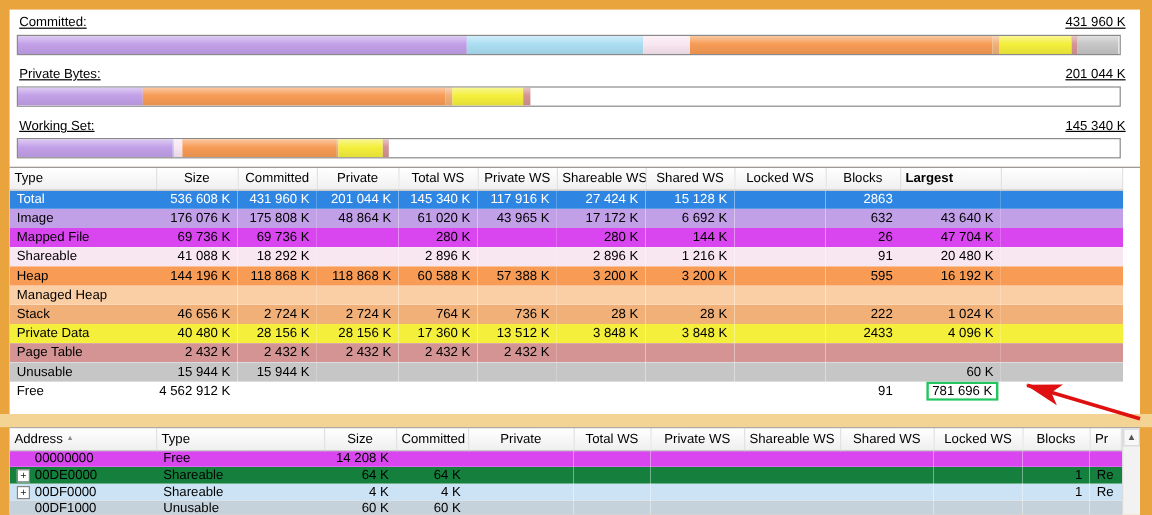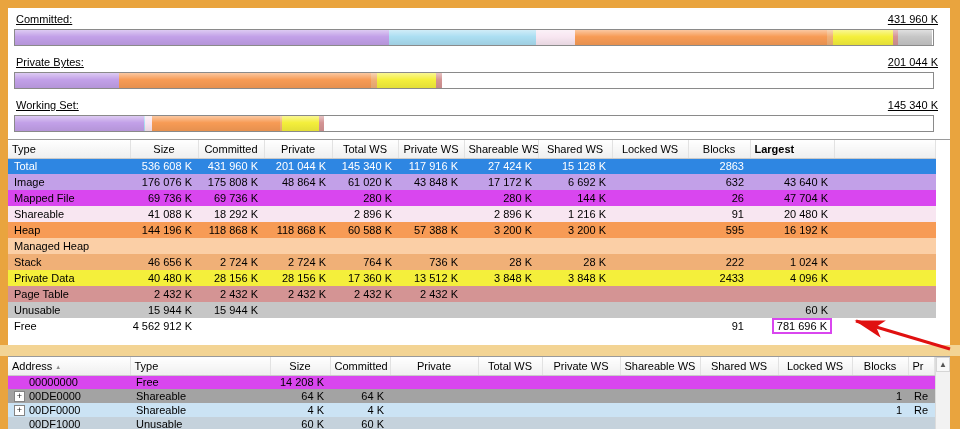--- a/index.html
+++ b/index.html
@@ -16,21 +16,21 @@
   table{border-collapse:collapse;table-layout:fixed;}
   th{height:18px;font-weight:normal;background:linear-gradient(#ffffff,#efefef);border-right:1px solid #e2e2e2;border-bottom:1px solid #c9c9c9;padding:0 4px;white-space:nowrap;overflow:hidden;font-size:11px;}
   td{white-space:nowrap;overflow:hidden;padding:0;font-size:11px;}
   .summary-pane{left:8px;top:139px;width:942px;height:206px;border-top:1px solid #9a9a9a;}
   .summary-pane td{height:16px;}
   .detail-pane{left:8px;top:356px;width:942px;height:73px;border-top:1px solid #9a9a9a;}
   .detail-pane td{height:14px;}
   .cell-num{text-align:right;padding-right:6px;}
   .cell-left{text-align:left;padding-left:6px;}
   tr.selected{color:#fff;}
-  .red-box{display:inline-block;border:2px solid #d946ef;padding:0 3px;margin-right:-4px;}
+  .red-box{display:inline-block;border:2px solid #22c55e;padding:0 3px;margin-right:-4px;}
   .sort{font-size:6px;color:#8a8a8a;margin-left:3px;vertical-align:middle;}
   
   .expander{display:inline-block;width:11px;height:11px;border:1px solid #848484;background:#fff;font-size:9px;line-height:9px;text-align:center;margin-right:4px;vertical-align:middle;color:#222;}
   .expander-space{display:inline-block;width:15px;}
   
   .splitter{position:absolute;left:0;top:345px;width:960px;height:11px;background:#F3D494;}
   
   .scrollbar{position:absolute;right:0;top:0;width:15px;height:100%;background:#F2F2F2;border-left:1px solid #DCDCDC;}
   .scroll-btn{width:14px;height:15px;background:#F8F8F8;border:1px solid #D5D5D5;color:#555;font-size:8px;line-height:13px;text-align:center;cursor:default;}
   .annotation-svg{position:absolute;left:830px;top:308px;width:125px;height:45px;z-index:10;pointer-events:none;}
@@ -135,21 +135,21 @@
           <td class="cell-num">2863</td>
           <td class="cell-num"></td>
           <td></td>
         </tr>
         <tr style="background: rgb(194, 160, 232);">
           <td class="cell-left">Image</td>
           <td class="cell-num">176 076 K</td>
           <td class="cell-num">175 808 K</td>
           <td class="cell-num">48 864 K</td>
           <td class="cell-num">61 020 K</td>
-          <td class="cell-num">43 848 K</td>
+          <td class="cell-num">43 965 K</td>
           <td class="cell-num">17 172 K</td>
           <td class="cell-num">6 692 K</td>
           <td class="cell-num"></td>
           <td class="cell-num">632</td>
           <td class="cell-num">43 640 K</td>
           <td></td>
         </tr>
         <tr style="background: #d946ef;">
           <td class="cell-left">Mapped File</td>
           <td class="cell-num">69 736 K</td>
@@ -322,21 +322,21 @@
           <td class="cell-num"></td>
           <td class="cell-num"></td>
           <td class="cell-num"></td>
           <td class="cell-num"></td>
           <td class="cell-num"></td>
           <td class="cell-num"></td>
           <td class="cell-num"></td>
           <td class="cell-num"></td>
           <td class="cell-left"></td>
         </tr>
-        <tr style="background: #a3a3a3; margin-top: 42px;">
+        <tr style="background: #15803d; margin-top: 42px;">
           <td class="cell-left"><span class="expander">+</span><span>00DE0000</span></td>
           <td class="cell-left">Shareable</td>
           <td class="cell-num">64 K</td>
           <td class="cell-num">64 K</td>
           <td class="cell-num"></td>
           <td class="cell-num"></td>
           <td class="cell-num"></td>
           <td class="cell-num"></td>
           <td class="cell-num"></td>
           <td class="cell-num"></td>

